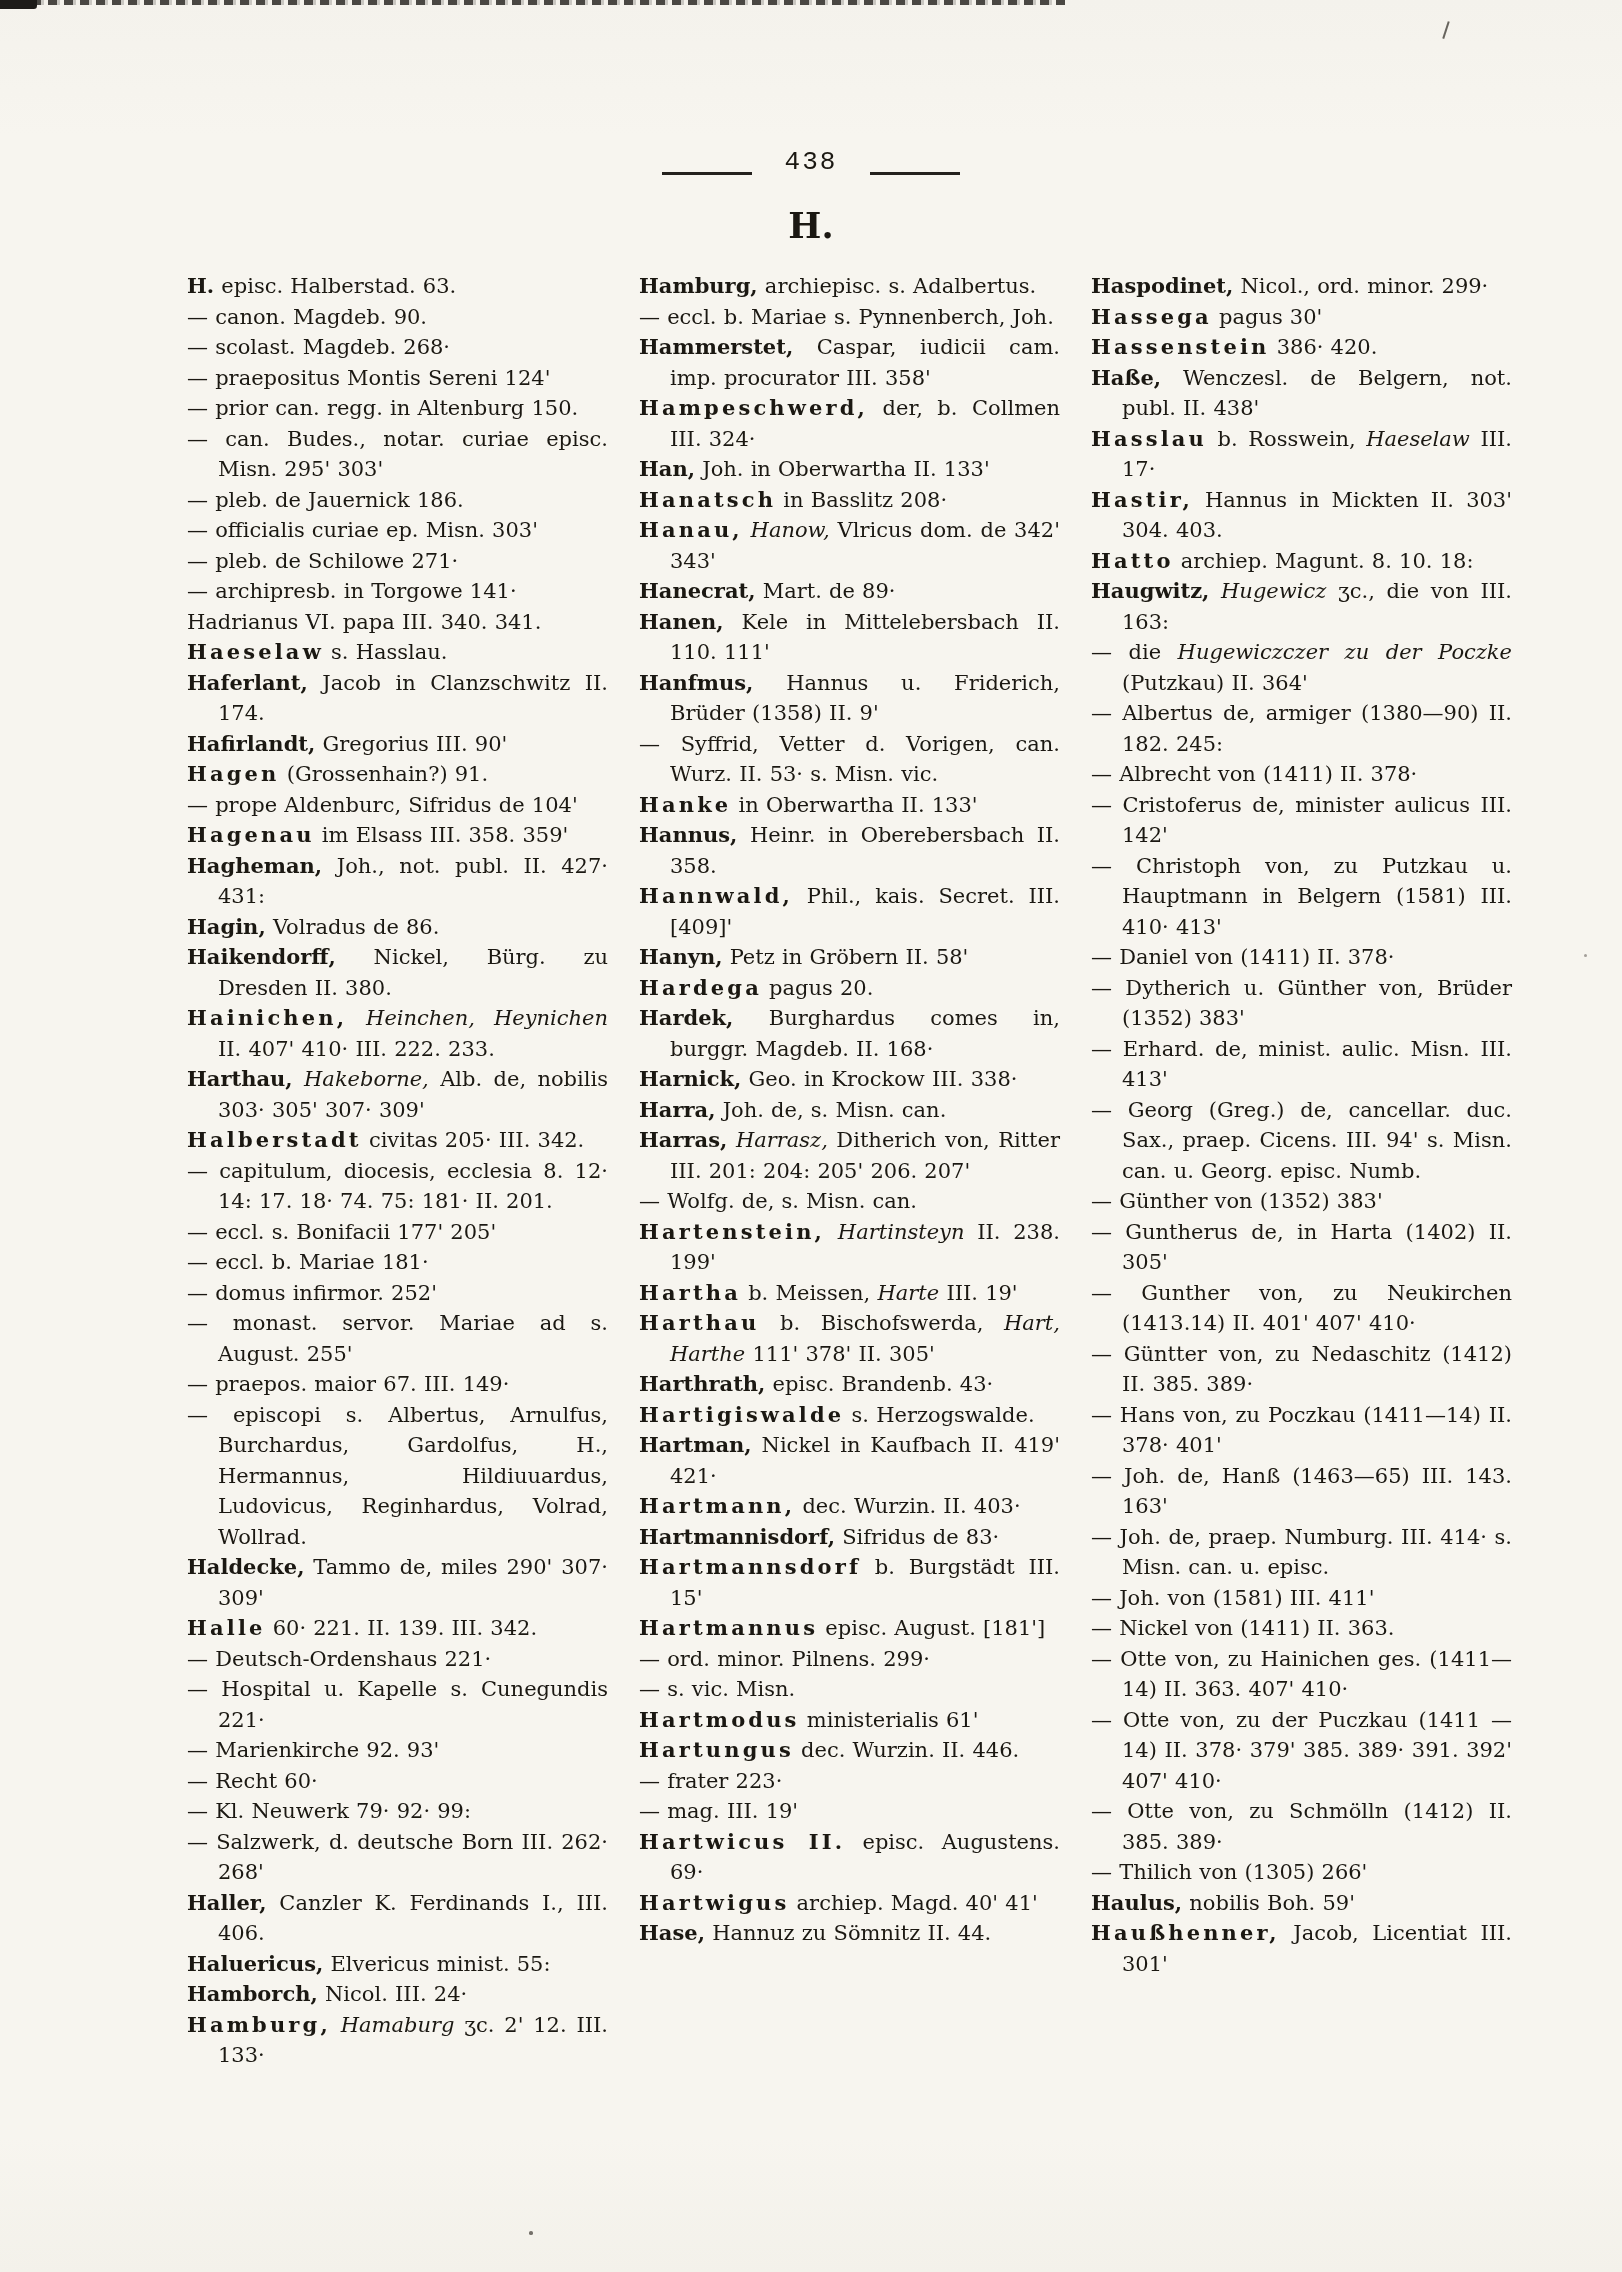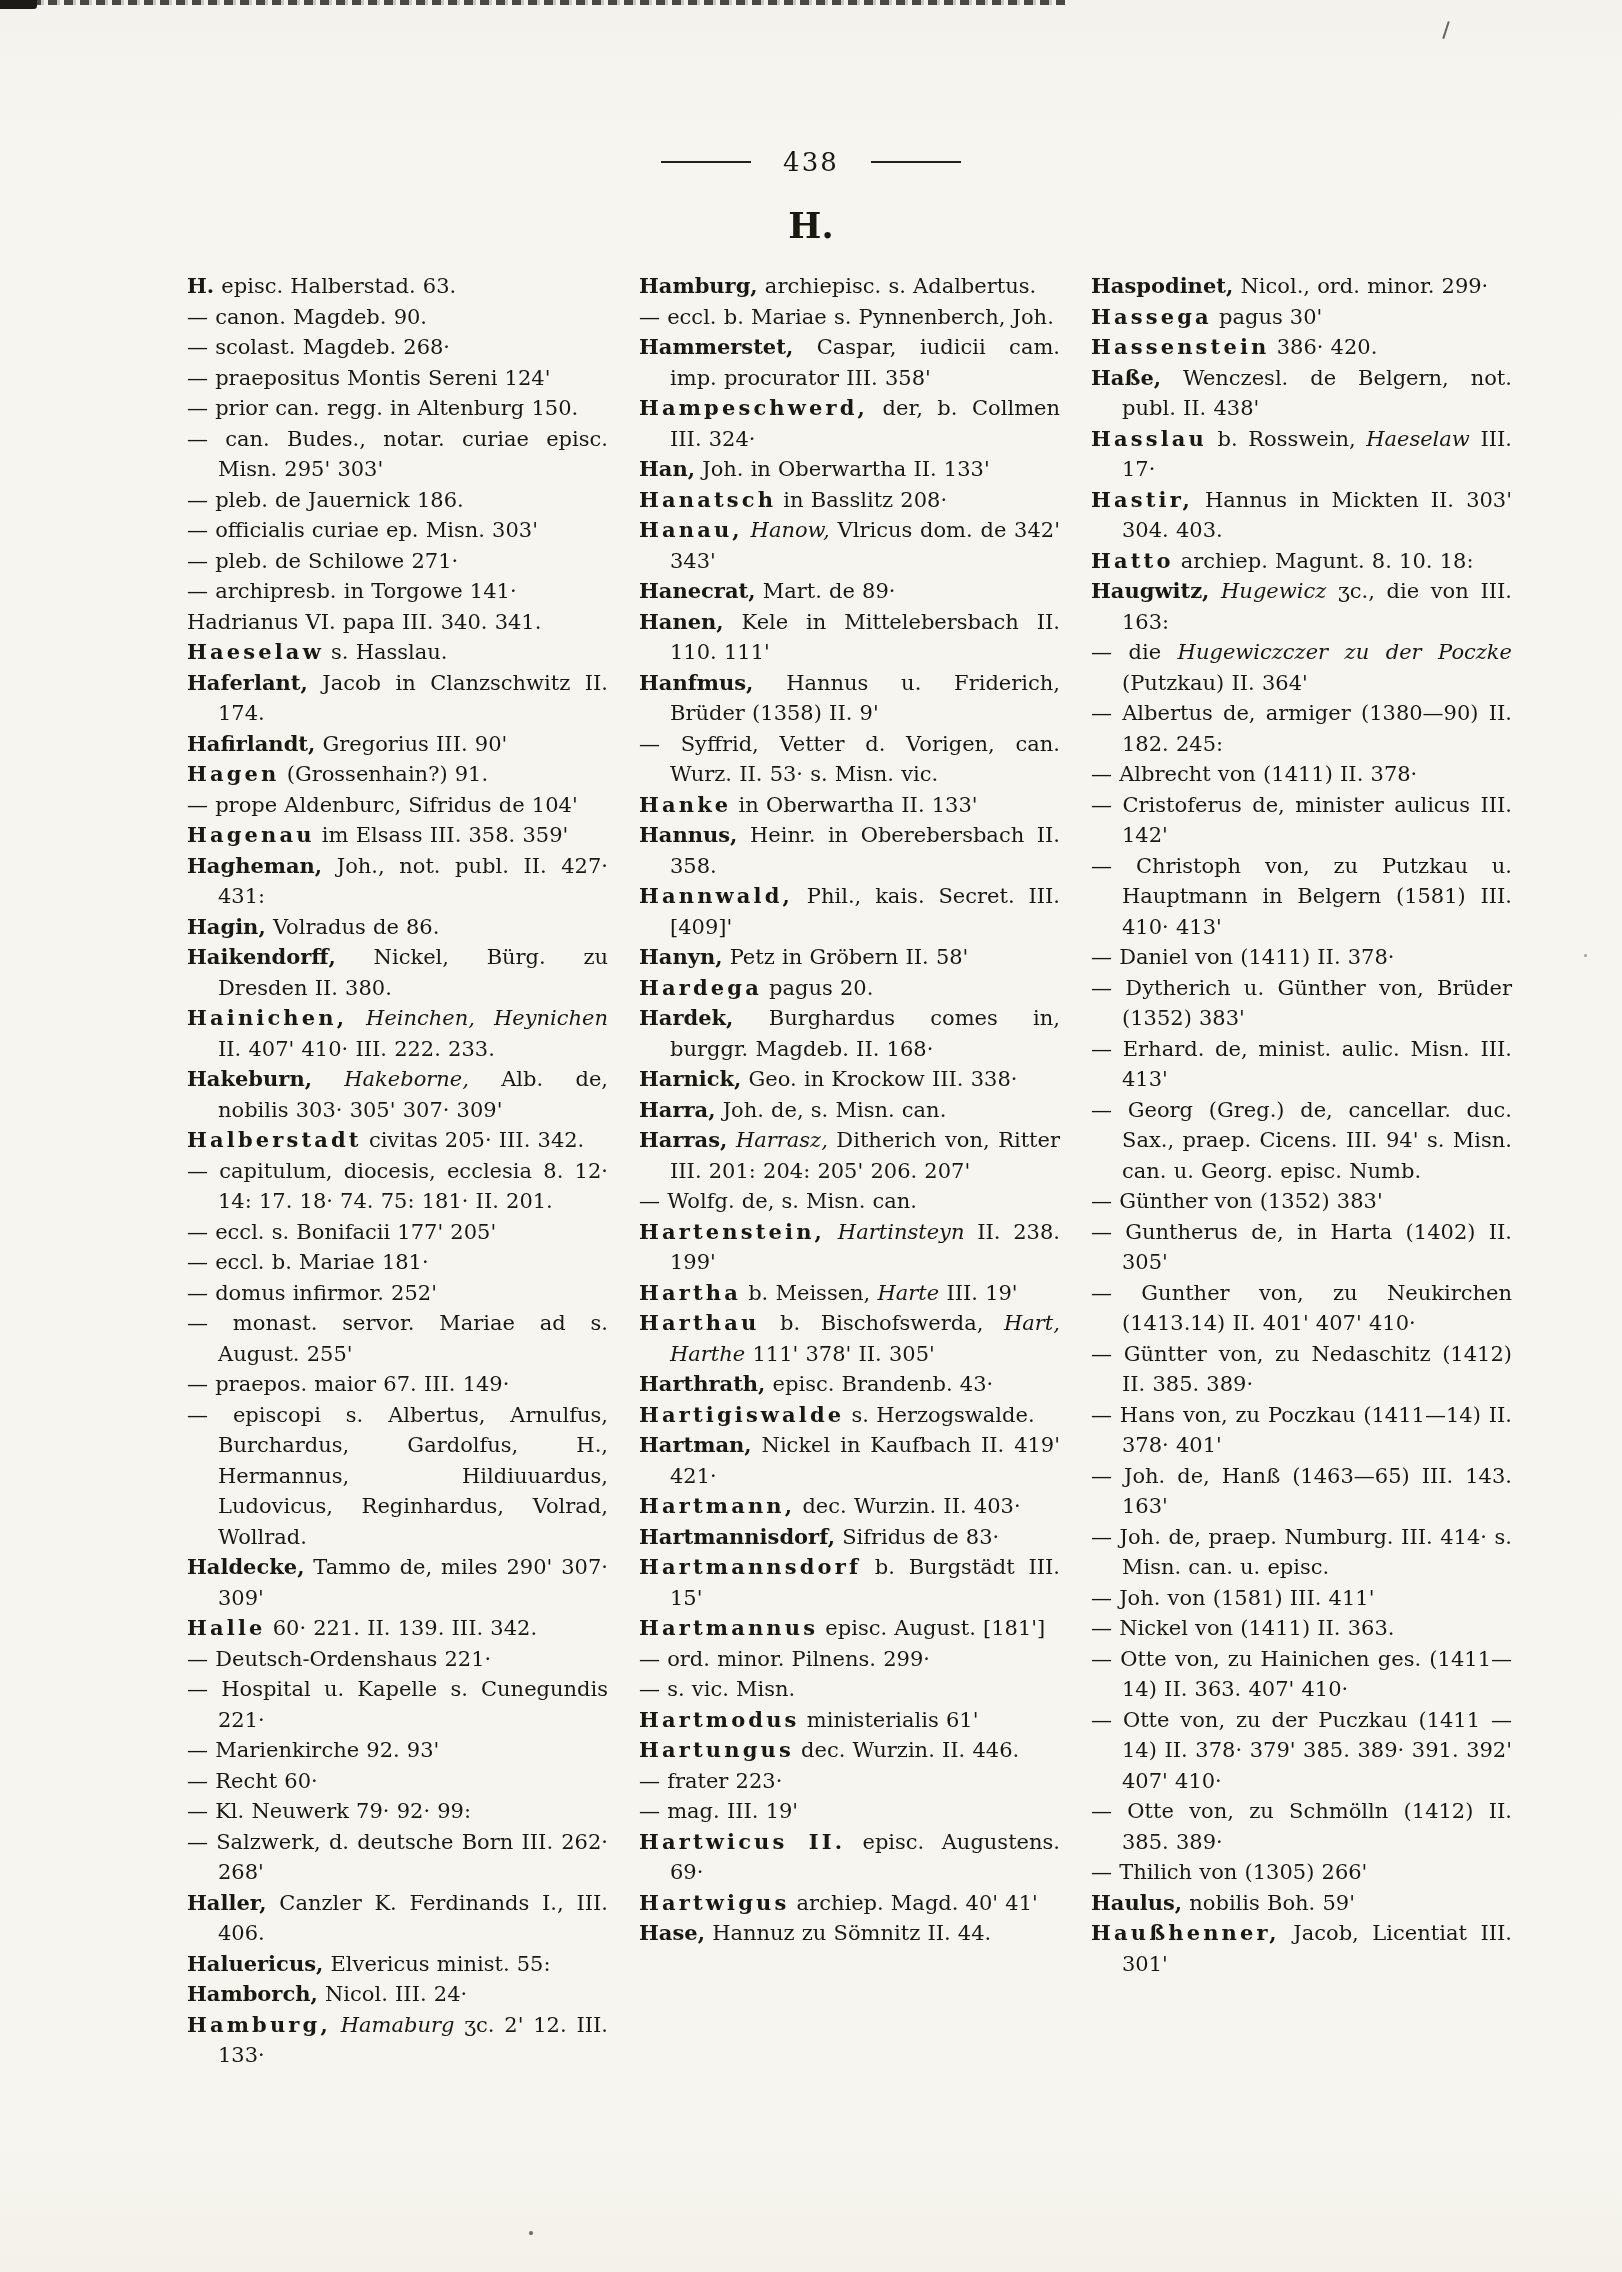--- a/index.html
+++ b/index.html
@@ -26,21 +26,21 @@
     position:absolute;top:0;left:0;width:37px;height:8.6px;background:#1d1b18;border-radius:0 0 3.2px 0;
   }
   .slash-mark{
     position:absolute;top:21.4px;left:1445px;width:1.6px;height:18px;background:#44403a;transform:rotate(18deg);opacity:.8;
   }
   .speck-1{position:absolute;top:2231px;left:529px;width:3.7px;height:3.7px;border-radius:50%;background:#55504a;opacity:.8;}
   .speck-2{position:absolute;top:954px;left:1584px;width:3.2px;height:3.2px;border-radius:50%;background:#6b665f;opacity:.6;}
 
   .pagehead{padding-top:149px;text-align:center;}
   .pagenum-row{
-    display:flex;align-items:center;justify-content:center;gap:32px;
+    display:flex;align-items:flex-end;justify-content:center;gap:32px;font-family:Liberation Mono, monospace;
   }
   .rule{
     display:inline-block;width:90px;height:2.7px;background:#24211d;
   }
   .pagenum{
     font-size:26px;letter-spacing:2.1px;line-height:1;
   }
   .letterhead{
     margin:33px 0 0 0;
     font-size:35px;
@@ -104,21 +104,21 @@
         <div class="entry"><span class="sp">Haeselaw</span><span> s. Hasslau.</span></div>
         <div class="entry"><span class="b">Haferlant,</span><span> Jacob in Clanzschwitz II. 174.</span></div>
         <div class="entry"><span class="b">Hafirlandt,</span><span> Gregorius III. 90'</span></div>
         <div class="entry"><span class="sp">Hagen</span><span> (Grossenhain?) 91.</span></div>
         <div class="entry"><span>— prope Aldenburc, Sifridus de 104'</span></div>
         <div class="entry"><span class="sp">Hagenau</span><span> im Elsass III. 358. 359'</span></div>
         <div class="entry"><span class="b">Hagheman,</span><span> Joh., not. publ. II. 427· 431:</span></div>
         <div class="entry"><span class="b">Hagin,</span><span> Volradus de 86.</span></div>
         <div class="entry"><span class="b">Haikendorff,</span><span> Nickel, Bürg. zu Dresden II. 380.</span></div>
         <div class="entry"><span class="sp">Hainichen,</span><span> </span><span class="i">Heinchen, Heynichen</span><span> II. 407' 410· III. 222. 233.</span></div>
-        <div class="entry"><span class="b">Hakeburn,</span><span> </span><span class="i">Hakeborne,</span><span> Alb. de, nobilis 303· 305' 307· 309'</span></div>
+        <div class="entry"><span class="b">Harthau,</span><span> </span><span class="i">Hakeborne,</span><span> Alb. de, nobilis 303· 305' 307· 309'</span></div>
         <div class="entry"><span class="sp">Halberstadt</span><span> civitas 205· III. 342.</span></div>
         <div class="entry"><span>— capitulum, diocesis, ecclesia 8. 12· 14: 17. 18· 74. 75: 181· II. 201.</span></div>
         <div class="entry"><span>— eccl. s. Bonifacii 177' 205'</span></div>
         <div class="entry"><span>— eccl. b. Mariae 181·</span></div>
         <div class="entry"><span>— domus infirmor. 252'</span></div>
         <div class="entry"><span>— monast. servor. Mariae ad s. August. 255'</span></div>
         <div class="entry"><span>— praepos. maior 67. III. 149·</span></div>
         <div class="entry"><span>— episcopi s. Albertus, Arnulfus, Burchardus, Gardolfus, H., Hermannus, Hildiuuardus, Ludovicus, Reginhardus, Volrad, Wollrad.</span></div>
         <div class="entry"><span class="b">Haldecke,</span><span> Tammo de, miles 290' 307· 309'</span></div>
         <div class="entry"><span class="sp">Halle</span><span> 60· 221. II. 139. III. 342.</span></div>

